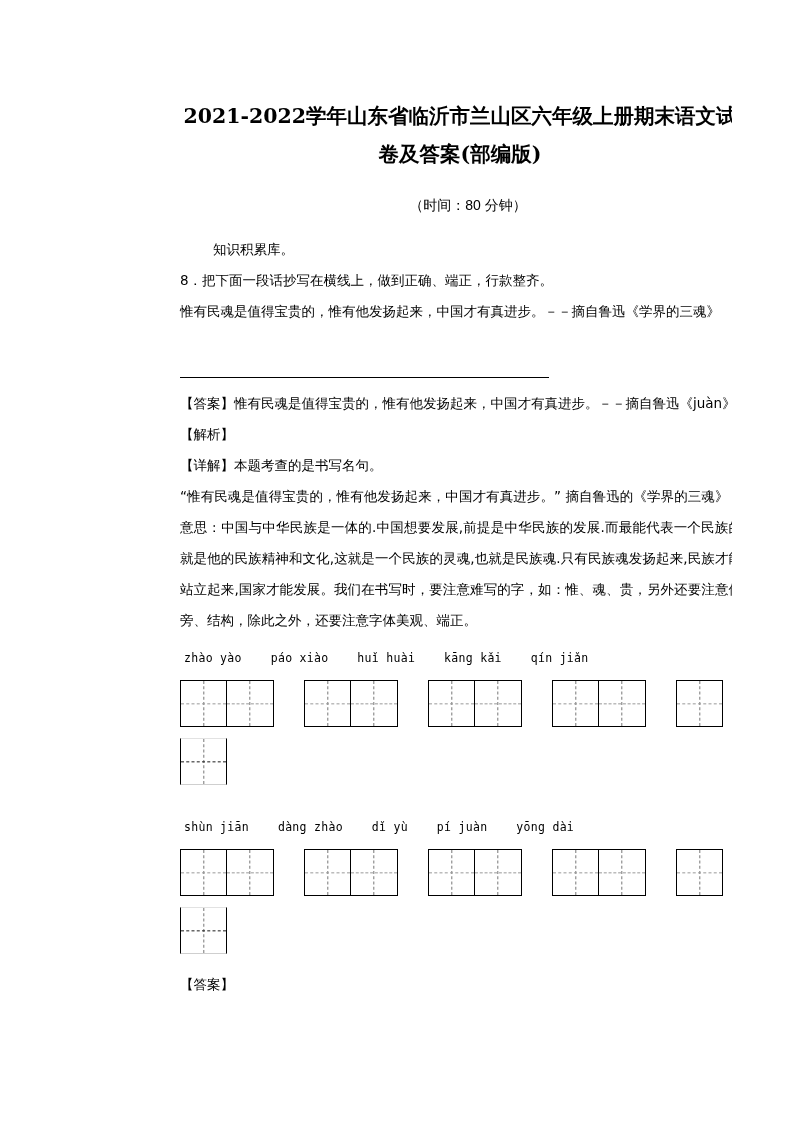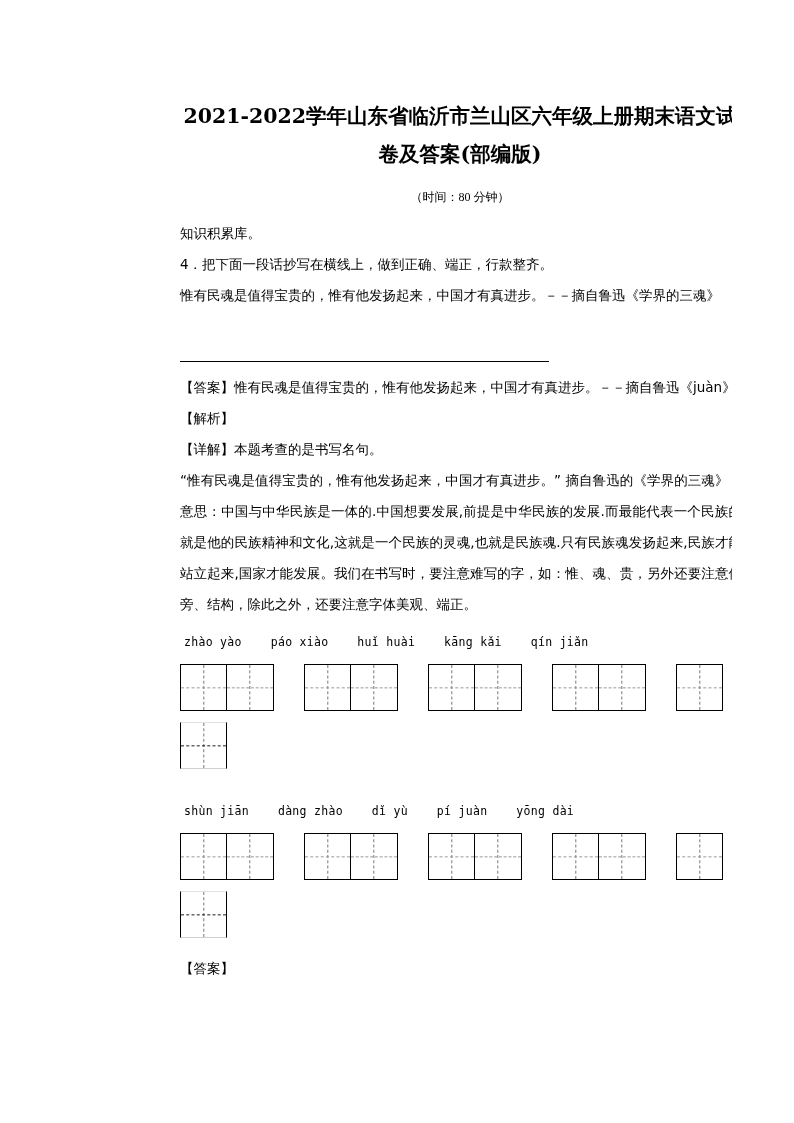--- a/index.html
+++ b/index.html
@@ -31,37 +31,37 @@
     font-size: 20.5px;
     line-height: 38px;
     text-align: center;
     letter-spacing: 0px;
     margin: 0;
     padding-top: 97px;
     width: 560px;
   }
   .subtitle {
     text-align: center;
-    font-size: 12px;
+    font-size: 14px;
     line-height: 20px;
-    margin: 0;
+    margin: 8px;
     padding-top: 14px;
     width: 560px;
-    font-family: Liberation Serif, serif;
+    font-family: Liberation Sans, sans-serif;
   }
 
   
   .para {
     font-size: 13.5px;
     line-height: 31px;
     margin: 0;
     text-align: justify;
     white-space: normal;
   }
-  .first-block { padding-top: 11px; }
+  .first-block { padding-top: 11px; margin-left: 33px; }
 
   
   .rule-wrap {
     height: 61px;
     position: relative;
   }
   .rule-line {
     position: absolute;
     left: 0;
     bottom: 10px;
@@ -144,21 +144,21 @@
 
 <div class="page">
   <div class="content">
 
     <h1 class="doc-title">2021-2022学年山东省临沂市兰山区六年级上册期末语文试卷及答案(部编版)</h1>
 
     <div class="subtitle">（时间：80 分钟）</div>
 
     <div class="para first-block">知识积累库。</div>
 
-    <div class="para">4．把下面一段话抄写在横线上，做到正确、端正，行款整齐。</div>
+    <div class="para">8．把下面一段话抄写在横线上，做到正确、端正，行款整齐。</div>
 
     <div class="para">惟有民魂是值得宝贵的，惟有他发扬起来，中国才有真进步。－－摘自鲁迅《学界的三魂》</div>
 
     <div class="rule-wrap">
       <div class="rule-line"></div>
     </div>
 
     <div class="para">【答案】惟有民魂是值得宝贵的，惟有他发扬起来，中国才有真进步。－－摘自鲁迅《juàn》</div>
 
     <div class="para">【解析】</div>

